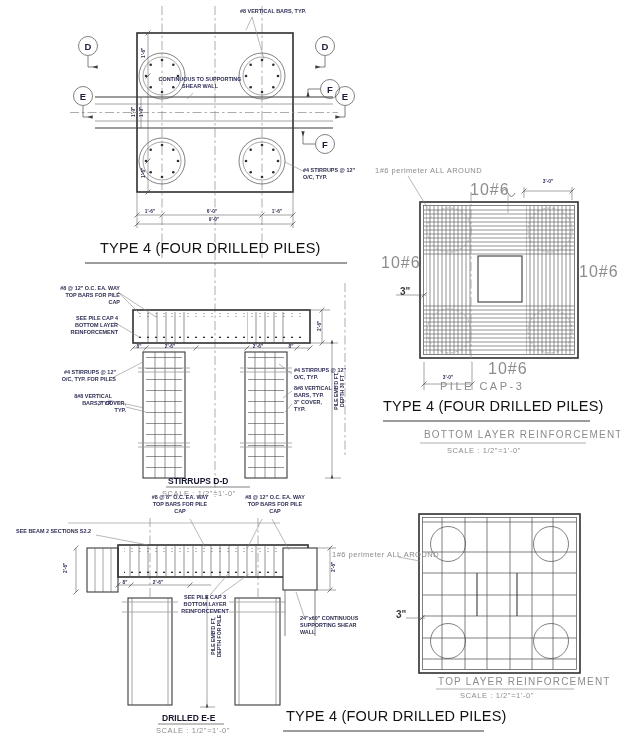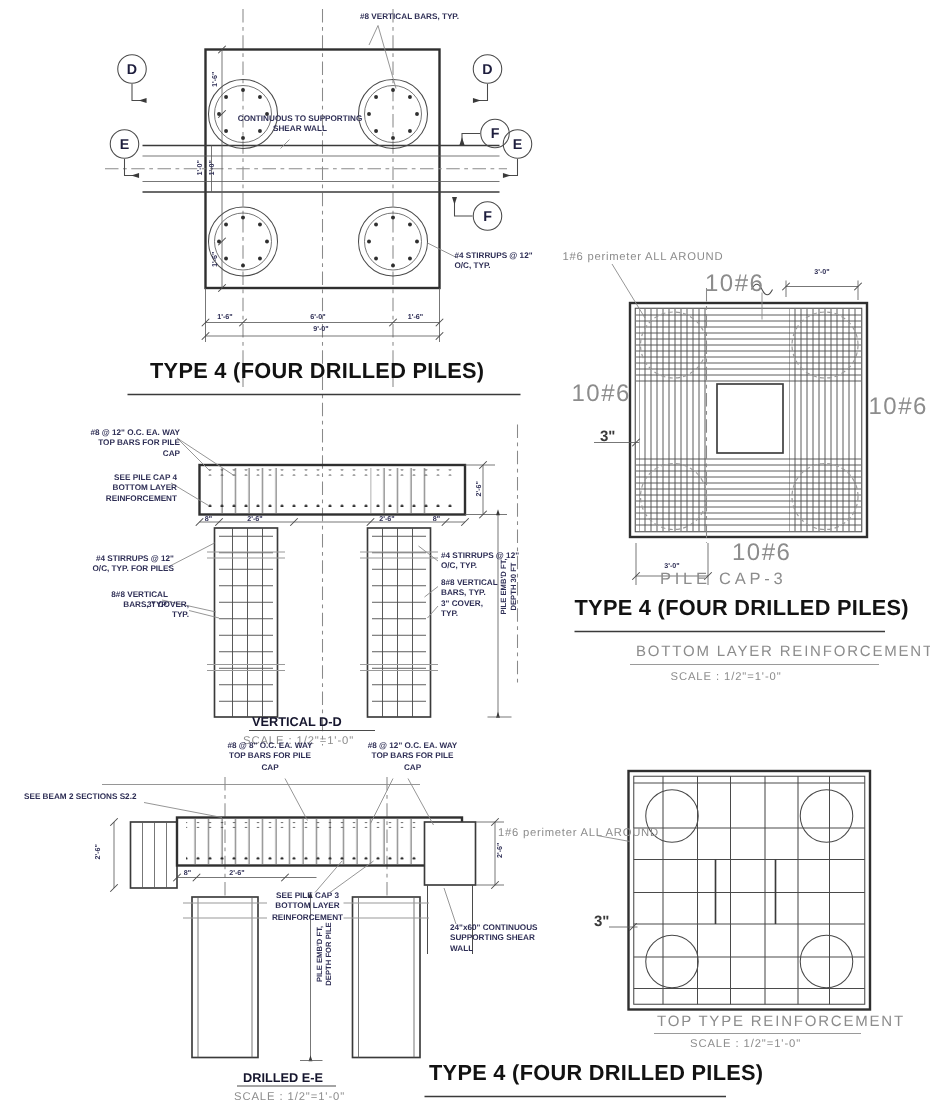--- a/index.html
+++ b/index.html
@@ -23,21 +23,21 @@
   
   .mk{font-size:9.5px;font-weight:bold;color:#1d1d3d;width:20px;text-align:center}
   
   .cg{color:#8c8c8c;font-size:7.5px;letter-spacing:.5px;white-space:nowrap}
   .cg2{color:#8c8c8c;font-size:16px;letter-spacing:1px;white-space:nowrap}
   .cap{color:#8c8c8c;font-size:11px;letter-spacing:2.5px;white-space:nowrap}
   .hd{color:#8c8c8c;font-size:10px;letter-spacing:1.2px;white-space:nowrap}
   .sc{color:#8c8c8c;font-size:7.5px;letter-spacing:.6px;white-space:nowrap}
   .c3{color:#3a3a3a;font-size:10px;font-weight:bold}
   
-  .tt{color:#121212;font-size:14.5px;font-weight:bold;letter-spacing:.2px;white-space:nowrap}
+  .tt{color:#121212;font-size:14.5px;font-weight:normal;letter-spacing:.2px;white-space:nowrap}
   .sn{color:#16162e;font-size:8.5px;font-weight:bold;white-space:nowrap}
   
   .s2{stroke:#2f2f2f;stroke-width:1.6;fill:none}
   .s1{stroke:#3a3a3a;stroke-width:1.1;fill:none}
   .s0{stroke:#4a4a4a;stroke-width:.7;fill:none}
   .sf{stroke:#5a5a5a;stroke-width:.55;fill:none}
   .cl{stroke:#8a8a8a;stroke-width:.7;fill:none;stroke-dasharray:9 3 2.5 3}
   .dc{stroke:#9a9a9a;stroke-width:.8;fill:none;stroke-dasharray:3 2}
   .br{stroke:#9a9a9a;stroke-width:.8;fill:none}
   .ld{stroke:#8a8a8a;stroke-width:.6;fill:none}
@@ -388,35 +388,35 @@
 <div class="abs tn tnr" style="left:76px;top:400px;width:50px">3" COVER, TYP.</div>
 <div class="abs tn" style="left:294px;top:367px;width:80px">#4 STIRRUPS @ 12" O/C, TYP.</div>
 <div class="abs tn" style="left:294px;top:385px;width:76px">8#8 VERTICAL BARS, TYP.</div>
 <div class="abs tn" style="left:294px;top:399px;width:50px">3" COVER, TYP.</div>
 <div class="abs td" style="left:124px;top:344px">8"</div>
 <div class="abs td" style="left:155px;top:344px">2'-6"</div>
 <div class="abs td" style="left:243px;top:344px">2'-6"</div>
 <div class="abs td" style="left:276px;top:344px">8"</div>
 <div class="abs tdr" style="left:305px;top:322px">2'-6"</div>
 <div class="abs ter" style="left:303px;top:382px">PILE EMB'D FT, DEPTH 30 FT</div>
-<div class="abs sn" style="left:168px;top:476px">VERTICAL D-D</div>
+<div class="abs sn" style="left:168px;top:476px">STIRRUPS D-D</div>
 <div class="abs sc" style="left:162px;top:489px">SCALE : 1/2"=1'-0"</div>
 
 <div class="abs tn" style="left:16px;top:528px;width:125px">SEE BEAM 2 SECTIONS S2.2</div>
 <div class="abs tn tnc" style="left:133px;top:494px;width:94px">#8 @ 8" O.C. EA. WAY TOP BARS FOR PILE CAP</div>
 <div class="abs tn tnc" style="left:228px;top:494px;width:94px">#8 @ 12" O.C. EA. WAY TOP BARS FOR PILE CAP</div>
 <div class="abs tn tnc" style="left:160px;top:594px;width:90px">SEE PILE CAP 3 BOTTOM LAYER REINFORCEMENT</div>
 <div class="abs tn" style="left:300px;top:615px;width:95px">24"x60" CONTINUOUS SUPPORTING SHEAR WALL</div>
 <div class="abs tdr" style="left:51px;top:564px">2'-6"</div>
 <div class="abs tdr" style="left:319px;top:563px">2'-6"</div>
 <div class="abs td" style="left:110px;top:580px">8"</div>
 <div class="abs td" style="left:143px;top:580px">2'-6"</div>
 <div class="abs ter" style="left:180px;top:627px">PILE EMB'D FT, DEPTH FOR PILE</div>
 <div class="abs sn" style="left:162px;top:713px">DRILLED E-E</div>
 <div class="abs sc" style="left:156px;top:726px">SCALE : 1/2"=1'-0"</div>
 
 <div class="abs cg" style="left:332px;top:550px">1#6 perimeter  ALL AROUND</div>
 <div class="abs c3" style="left:396px;top:609px">3"</div>
-<div class="abs hd" style="left:438px;top:676px">TOP TYPE REINFORCEMENT</div>
+<div class="abs hd" style="left:438px;top:676px">TOP LAYER REINFORCEMENT</div>
 <div class="abs sc" style="left:460px;top:691px">SCALE : 1/2"=1'-0"</div>
 <div class="abs tt" style="left:286px;top:708px">TYPE 4 (FOUR DRILLED PILES)</div>
 
 </div>
 
 </body></html>

